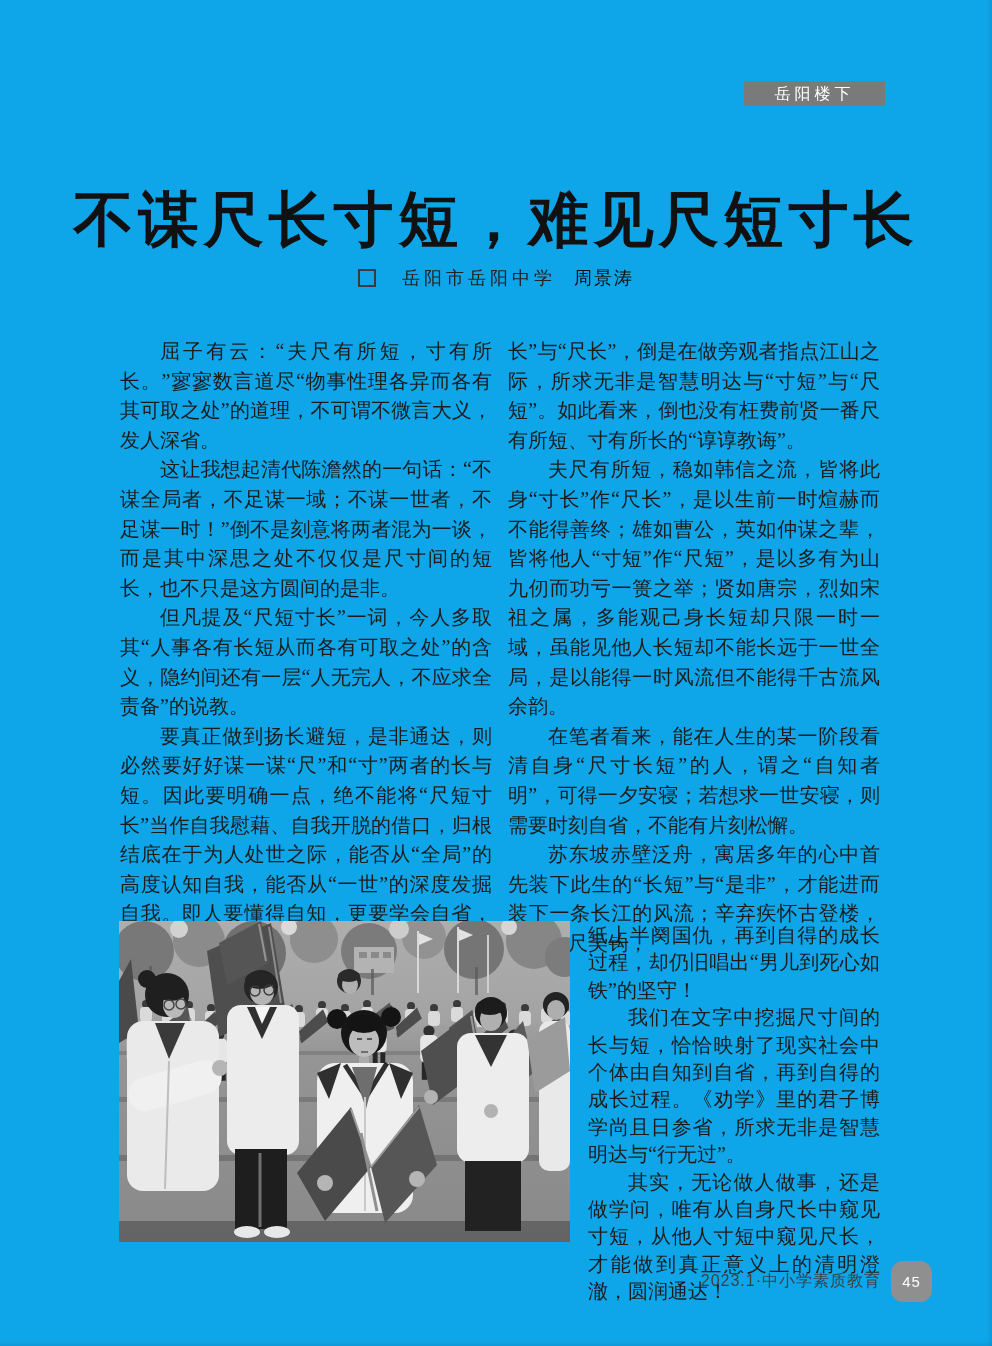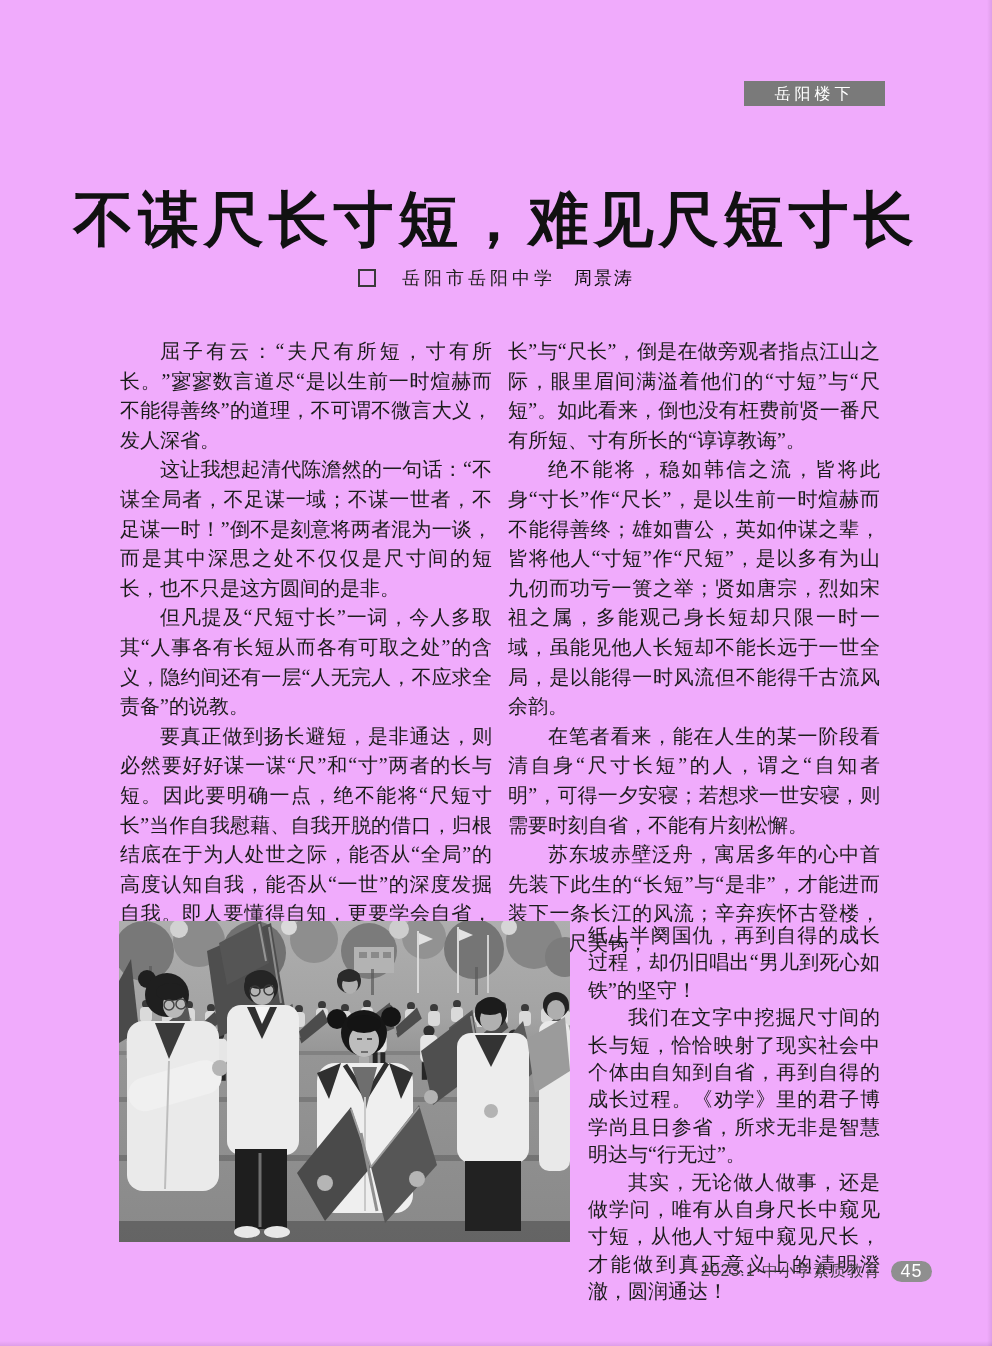--- a/index.html
+++ b/index.html
@@ -1,16 +1,16 @@
 <!DOCTYPE html>
 <html><head>
 <meta charset="utf-8">
 <style>
   html,body{margin:0;padding:0;background:#ffffff;}
-  .page{position:relative;width:992px;height:1346px;background:#f0abfc;
+  .page{position:relative;width:992px;height:1346px;background:#0ea5e9;
         font-family:"Liberation Serif",serif;color:#1c1c1c;overflow:hidden;}
 
   .corner-tag{position:absolute;left:744px;top:81px;width:141px;height:25px;
         background:#7a7a7a;color:#ffffff;font-family:"Liberation Sans",sans-serif;
         font-size:16px;line-height:25px;text-align:center;letter-spacing:4px;}
 
   .title{position:absolute;left:0;right:0;top:180px;text-align:center;
         font-family:"Liberation Sans",sans-serif;font-size:60px;font-weight:800;
         letter-spacing:5px;color:#111;}
 
@@ -29,23 +29,23 @@
   #col-right-top{left:508px;top:337px;width:372px;height:578px;}
   #col-right-side{left:588px;top:922px;width:292px;line-height:27.4px;}
 
   .photo{position:absolute;left:119px;top:921px;width:451px;height:321px;overflow:hidden;}
   .photo svg{display:block;}
 
   .footer{position:absolute;top:1261px;left:0;right:60px;display:flex;
         justify-content:flex-end;align-items:center;gap:10px;
         font-family:"Liberation Sans",sans-serif;font-size:16px;color:#3f3f3f;
         letter-spacing:1px;}
-  .page-badge{min-width:37px;height:21px;border-radius:12px;background:#8f8f8f;
+  .page-badge{min-width:37px;height:41px;border-radius:12px;background:#8f8f8f;
         color:#ffffff;display:flex;align-items:center;justify-content:center;
-        font-size:18px;padding:0 2px;}
+        font-size:15px;padding:0 2px;}
 
   .edge-r{position:absolute;top:0;right:0;width:5px;height:100%;
         background:linear-gradient(to right,rgba(0,0,0,0),rgba(0,0,0,0.08));}
   .edge-b{position:absolute;left:0;bottom:0;width:100%;height:5px;
         background:linear-gradient(to bottom,rgba(0,0,0,0),rgba(0,0,0,0.08));}
 </style>
 </head>
 <body>
 
 <div class="page">
@@ -54,30 +54,30 @@
 
   <div class="title">不谋尺长寸短，难见尺短寸长</div>
 
   <div class="byline">
     <span class="byline-marker"></span>
     <span class="byline-school">岳阳市岳阳中学</span>
     <span class="byline-author">周景涛</span>
   </div>
 
   <div class="col" id="col-left">
-      <p class="para">屈子有云：“夫尺有所短，寸有所长。”寥寥数言道尽“是以生前一时煊赫而不能得善终”的道理，不可谓不微言大义，发人深省。</p>
+      <p class="para">屈子有云：“夫尺有所短，寸有所长。”寥寥数言道尽“物事性理各异而各有其可取之处”的道理，不可谓不微言大义，发人深省。</p>
       <p class="para">这让我想起清代陈澹然的一句话：“不谋全局者，不足谋一域；不谋一世者，不足谋一时！”倒不是刻意将两者混为一谈，而是其中深思之处不仅仅是尺寸间的短长，也不只是这方圆间的是非。</p>
       <p class="para">但凡提及“尺短寸长”一词，今人多取其“人事各有长短从而各有可取之处”的含义，隐约间还有一层“人无完人，不应求全责备”的说教。</p>
       <p class="para">要真正做到扬长避短，是非通达，则必然要好好谋一谋“尺”和“寸”两者的长与短。因此要明确一点，绝不能将“尺短寸长”当作自我慰藉、自我开脱的借口，归根结底在于为人处世之际，能否从“全局”的高度认知自我，能否从“一世”的深度发掘自我。即人要懂得自知，更要学会自省，或许这才是千年前屈子所语的真意。</p>
       <p class="para">纵观世人，其眼中多有甚至只有自身“寸</p>
     </div>
 
   <div class="col" id="col-right-top">
-      <p class="para cont">长”与“尺长”，倒是在做旁观者指点江山之际，眼里眉间满溢着他们的“寸短”与“尺短”。如此看来，倒也没有枉费前贤一番尺有所短、寸有所长的“谆谆教诲”。</p>
-      <p class="para">绝不能将，稳如韩信之流，皆将此身“寸长”作“尺长”，是以生前一时煊赫而不能得善终；雄如曹公，英如仲谋之辈，皆将他人“寸短”作“尺短”，是以多有为山九仞而功亏一篑之举；贤如唐宗，烈如宋祖之属，多能观己身长短却只限一时一域，虽能见他人长短却不能长远于一世全局，是以能得一时风流但不能得千古流风余韵。</p>
+      <p class="para cont">长”与“尺长”，倒是在做旁观者指点江山之际，所求无非是智慧明达与“寸短”与“尺短”。如此看来，倒也没有枉费前贤一番尺有所短、寸有所长的“谆谆教诲”。</p>
+      <p class="para">夫尺有所短，稳如韩信之流，皆将此身“寸长”作“尺长”，是以生前一时煊赫而不能得善终；雄如曹公，英如仲谋之辈，皆将他人“寸短”作“尺短”，是以多有为山九仞而功亏一篑之举；贤如唐宗，烈如宋祖之属，多能观己身长短却只限一时一域，虽能见他人长短却不能长远于一世全局，是以能得一时风流但不能得千古流风余韵。</p>
       <p class="para">在笔者看来，能在人生的某一阶段看清自身“尺寸长短”的人，谓之“自知者明”，可得一夕安寝；若想求一世安寝，则需要时刻自省，不能有片刻松懈。</p>
       <p class="para">苏东坡赤壁泛舟，寓居多年的心中首先装下此生的“长短”与“是非”，才能进而装下一条长江的风流；辛弃疾怀古登楼，指尖三尺吴钩，</p>
     </div>
 
   <div class="photo">
     <svg width="451" height="321" viewBox="0 0 451 321" xmlns="http://www.w3.org/2000/svg">
       <defs>
         <linearGradient id="pg" x1="0" y1="0" x2="0" y2="1">
           <stop offset="0" stop-color="#aeaeae"></stop>
           <stop offset="0.3" stop-color="#a3a3a3"></stop>

